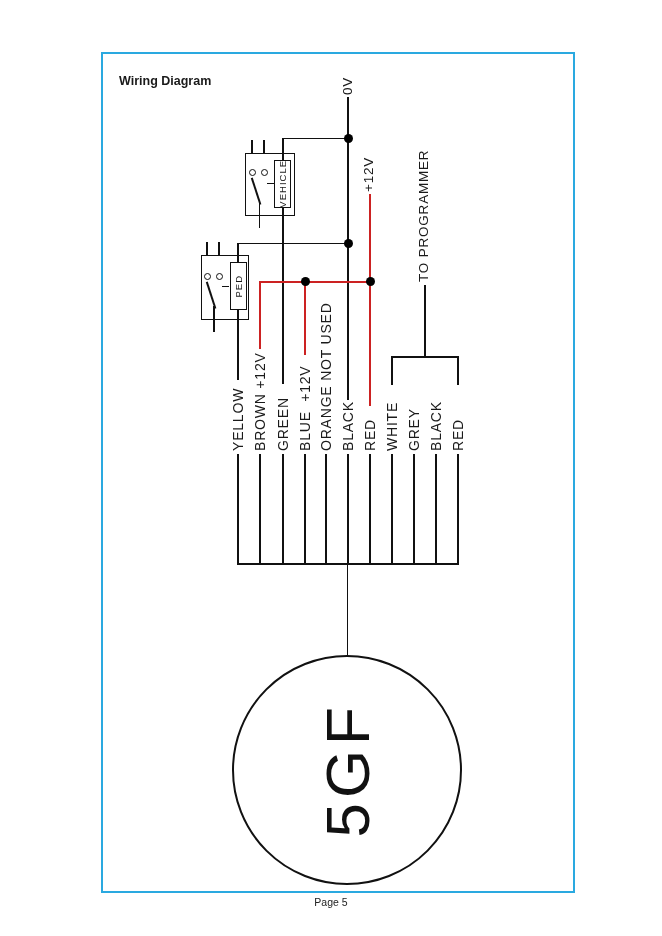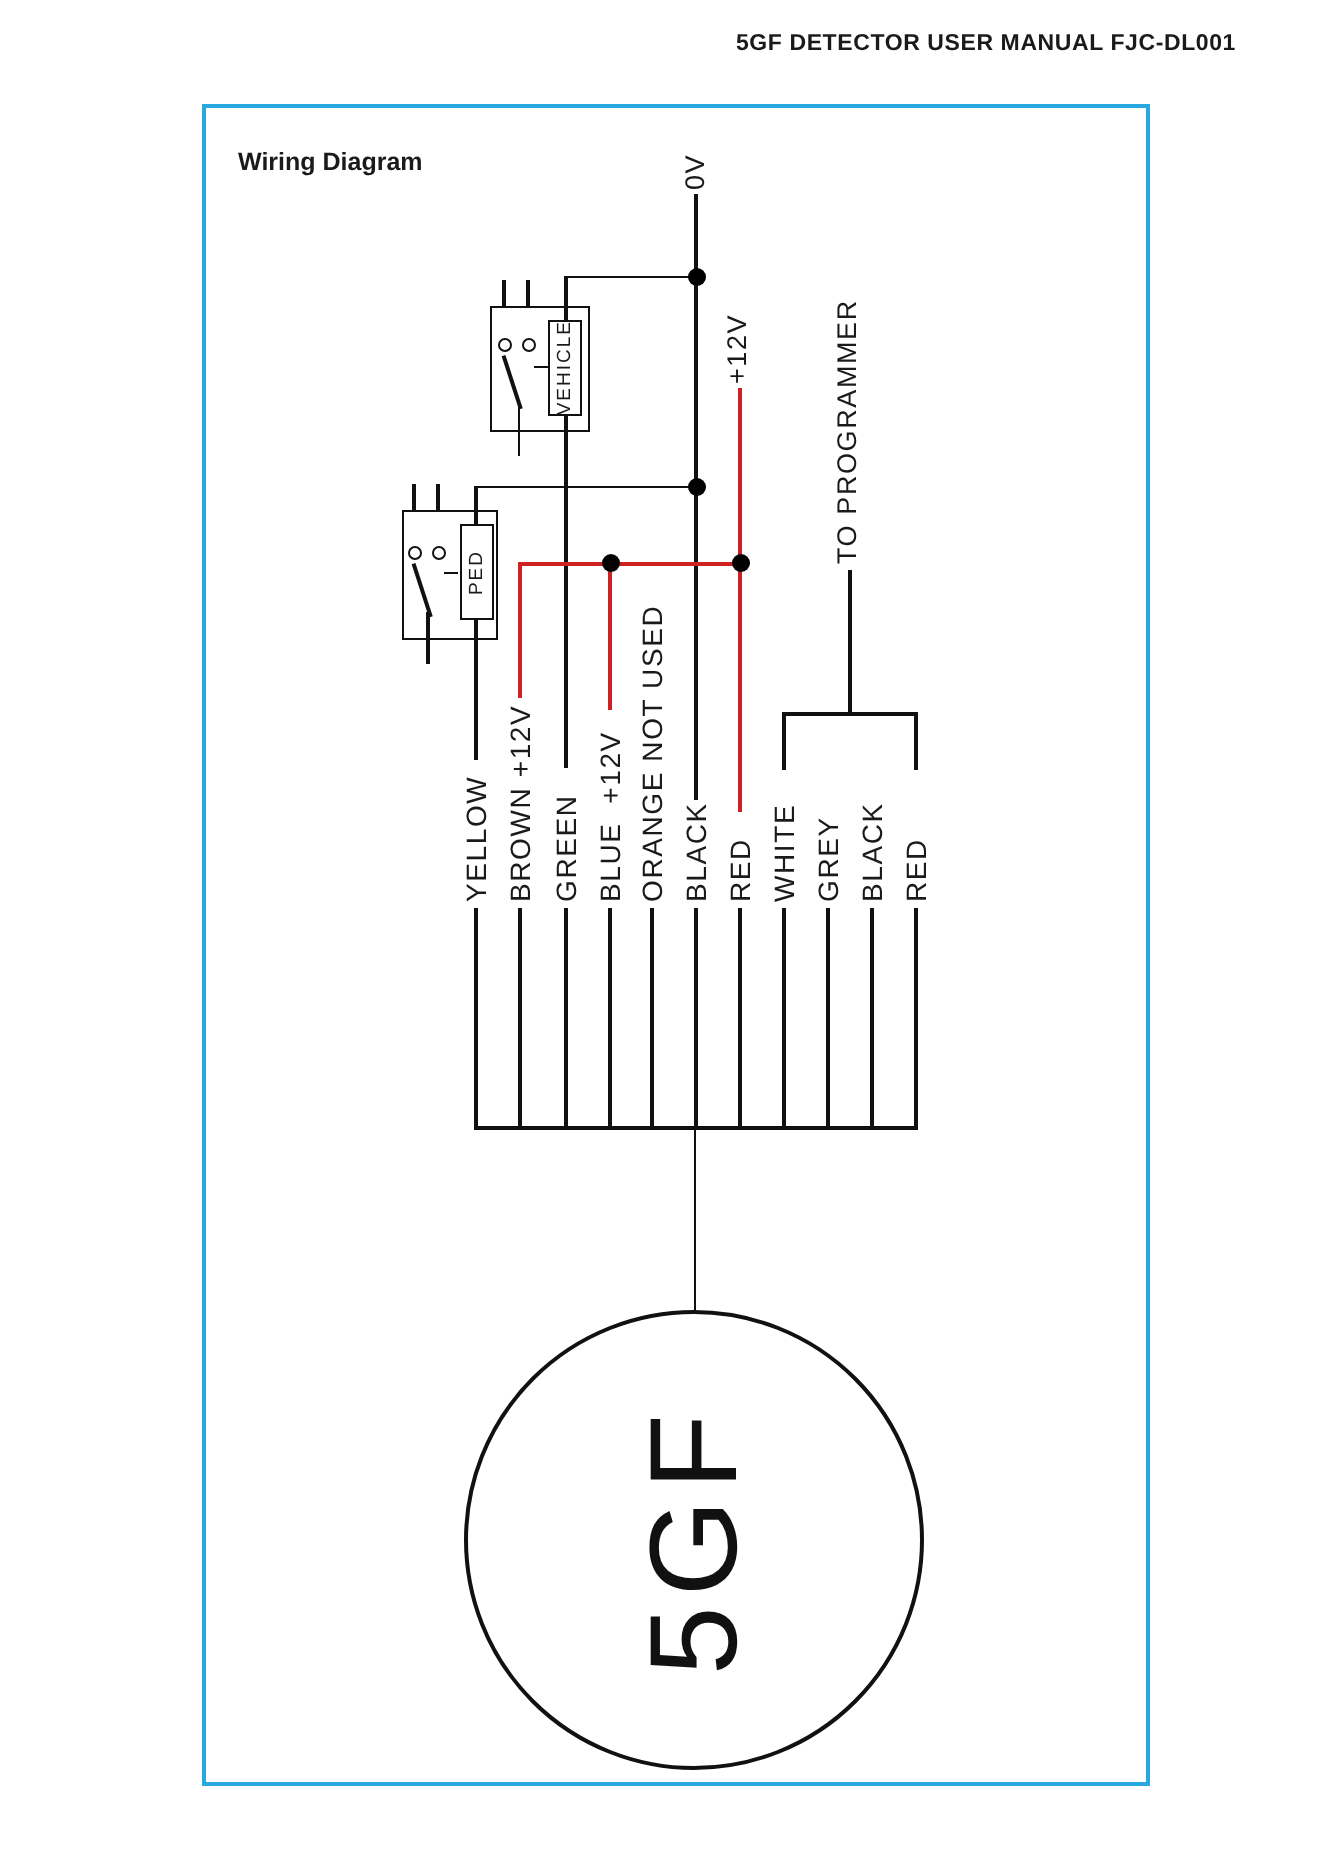--- a/index.html
+++ b/index.html
@@ -57,21 +57,20 @@
   .doc-footer {
     position:absolute; left:0; top:896px; width:662px; text-align:center;
     font-size:10.5px; color:#222;
   }
 </style>
 </head>
 <body>
 
 <div class="page">
 
-  <div class="doc-header">5GF DETECTOR USER MANUAL FJC-DL001</div>
 
   <div class="diagram-box">
 
     <div class="diagram-title">Wiring Diagram</div>
 
     <div class="vline" style="left:244.2px; top:43px; height:303px;"></div>
 
     <div class="hline" style="left:179.2px; top:83.5px; width:66px;"></div>
 
     <div class="vline" style="left:179.2px; top:84px; height:246px;"></div>
@@ -153,14 +152,15 @@
 
     <div class="hline" style="left:134px; top:509px; width:222px; height:2px;"></div>
     <div class="vline" style="left:243.7px; top:509px; height:93px; width:1.8px;"></div>
 
     <div class="detector-circle">
       <span>5GF</span>
     </div>
 
   </div>
 
+  <div class="doc-footer">Page 5</div>
 
 </div>
 
 </body></html>

